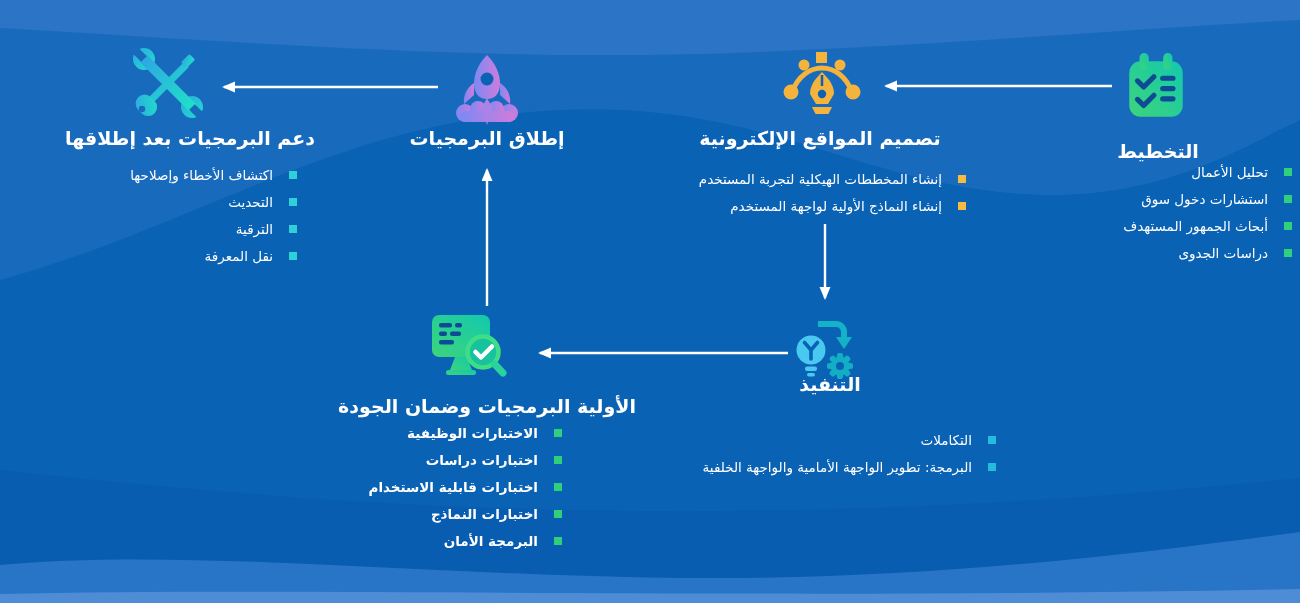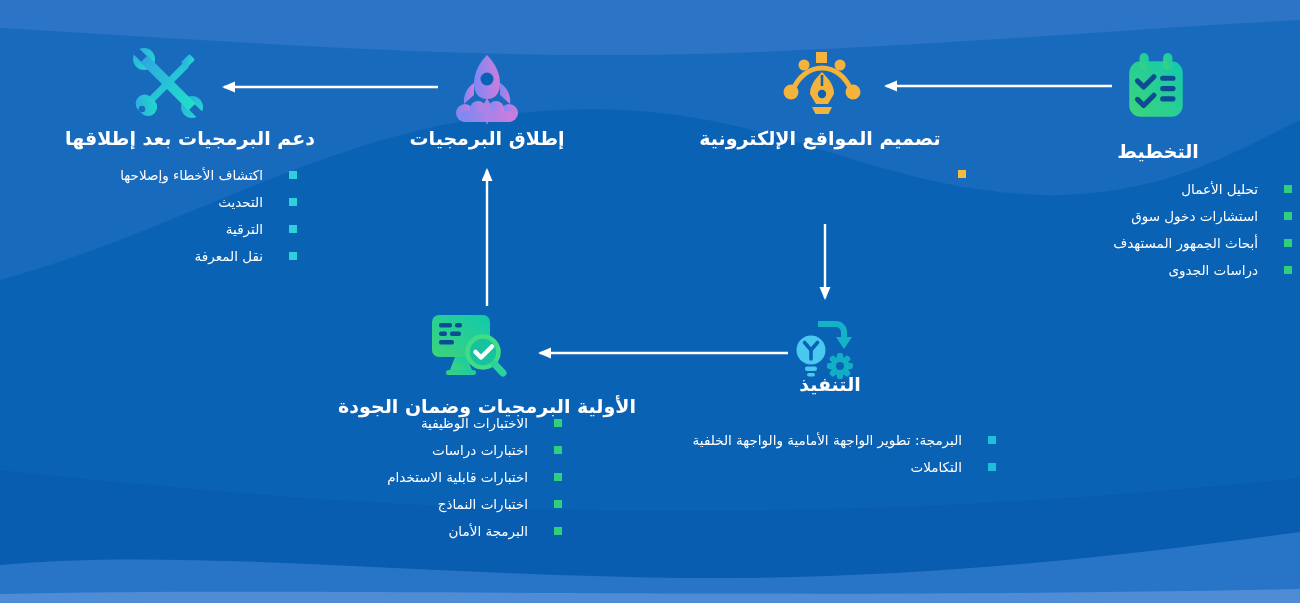--- a/index.html
+++ b/index.html
@@ -11,21 +11,21 @@
   .icon{position:absolute;transform:translate(-50%,-50%);}
   .node-title{
     position:absolute;transform:translateX(-50%);margin:0;
     color:#ffffff;font-weight:bold;font-size:19px;white-space:nowrap;
     direction:rtl;text-align:right;line-height:1.3;
   }
   ul.items{
     position:absolute;direction:rtl;list-style:none;margin:0;padding:0;
   }
   ul.items li{
-    display:flex;align-items:center;gap:26px;margin-bottom:8.5px;
+    display:flex;align-items:center;gap:16px;margin-bottom:8.5px;
     color:#ffffff;font-size:13.5px;line-height:18.5px;white-space:nowrap;
   }
   ul.items .blt{width:8px;height:8px;flex:0 0 8px;background:var(--blt,#fff);}
 </style>
 </head>
 <body>
 
 <svg class="bg" width="1300" height="603" viewBox="0 0 1300 603">
   <rect x="0" y="0" width="1300" height="603" fill="#0a62b5"></rect>
   <path d="M0,280 C200,225 340,120 560,110 C770,101 860,188 1040,195 C1165,198 1240,148 1300,120 L1300,0 L0,0 Z" fill="#1d6dc0" opacity="0.75"></path>
@@ -61,21 +61,21 @@
       <rect x="19" y="3" width="9" height="16" rx="4.5" fill="url(#gA)"></rect>
       <rect x="42" y="3" width="9" height="16" rx="4.5" fill="url(#gA)"></rect>
       <path d="M17 30 l6 6 10 -10" stroke="#0d4c94" stroke-width="5" fill="none" stroke-linecap="round" stroke-linejoin="round"></path>
       <path d="M17 48 l6 6 10 -10" stroke="#0d4c94" stroke-width="5" fill="none" stroke-linecap="round" stroke-linejoin="round"></path>
       <rect x="39" y="25" width="15" height="5" rx="2.5" fill="#0d4c94"></rect>
       <rect x="39" y="35" width="15" height="5" rx="2.5" fill="#0d4c94"></rect>
       <rect x="39" y="45" width="15" height="5" rx="2.5" fill="#0d4c94"></rect>
     </svg>
   </div>
   <h2 class="node-title" style="left:1158px;top:126px;margin-top:13px;">التخطيط</h2>
-  <ul class="items" style="right: 8px; top: 180px; --blt: #2fcf7c;">
+  <ul class="items" style="right: 8px; top: 163px; --blt: #2fcf7c;">
       <li>
         <span class="blt"></span>
         <span>تحليل الأعمال</span>
       </li>
       <li>
         <span class="blt"></span>
         <span>استشارات دخول سوق</span>
       </li>
       <li>
         <span class="blt"></span>
@@ -102,20 +102,25 @@
         <path d="M36 57 h20 l-3.5 7 h-13 z"></path>
       </g>
       <circle cx="46" cy="44" r="4.2" fill="#0a62b5"></circle>
       <line x1="46" y1="25" x2="46" y2="36" stroke="#0a62b5" stroke-width="2.5"></line>
     </svg>
   </div>
   <h2 class="node-title" style="left:820px;top:126px;">تصميم المواقع الإلكترونية</h2>
   <ul class="items" style="right: 334px; top: 170px; --blt: #f6bb3f;">
       <li>
         <span class="blt"></span>
+        <span>إنشاء المخططات الهيكلية لتجربة المستخدم</span>
+      </li>
+      <li>
+        <span class="blt"></span>
+        <span>إنشاء النماذج الأولية لواجهة المستخدم</span>
       </li>
     </ul>
 </div>
 
 <div>
   <div class="icon" style="left:487px;top:92px;">
     <svg width="78" height="78" viewBox="0 0 78 78">
       <defs>
           <linearGradient id="gC" x1="0" y1="0" x2="1" y2="0">
         <stop offset="0" stop-color="#7c89f3"></stop>
@@ -201,25 +206,25 @@
         <rect x="50" y="40" width="6" height="26" rx="2" transform="rotate(135 53 53)"></rect>
         <circle cx="53" cy="53" r="9.5"></circle>
       </g>
       <circle cx="53" cy="53" r="4" fill="#0a62b5"></circle>
     </svg>
   </div>
   <h2 class="node-title" style="left:830px;top:372px;">التنفيذ</h2>
   <ul class="items" style="right: 304px; top: 431px; --blt: #23bcdc;">
       <li>
         <span class="blt"></span>
+        <span>التكاملات</span>
+      </li>
+      <li>
+        <span class="blt"></span>
         <span>البرمجة: تطوير الواجهة الأمامية والواجهة الخلفية</span>
-      </li>
-      <li>
-        <span class="blt"></span>
-        <span>التكاملات</span>
       </li>
     </ul>
 </div>
 
 <div>
   <div class="icon" style="left:470px;top:350px;">
     <svg width="84" height="76" viewBox="0 0 84 76">
       <defs>
           <linearGradient id="gF" x1="0" y1="1" x2="1" y2="0">
         <stop offset="0" stop-color="#3ed47a"></stop>
@@ -235,21 +240,21 @@
         <rect x="11" y="30" width="15" height="4.5" rx="2"></rect>
       </g>
       <path d="M27 47 h12 l5 13 h-22 z" fill="url(#gF)"></path>
       <rect x="18" y="60" width="30" height="5" rx="2.5" fill="url(#gF)"></rect>
       <circle cx="55" cy="42" r="15.5" fill="#17c39e" stroke="#3fdd85" stroke-width="4.5"></circle>
       <path d="M47.5 42 l5.5 5.5 11 -11" stroke="#ffffff" stroke-width="4.5" fill="none" stroke-linecap="round" stroke-linejoin="round"></path>
       <line x1="66.5" y1="54" x2="75" y2="63" stroke="#2ad39b" stroke-width="7" stroke-linecap="round"></line>
     </svg>
   </div>
   <h2 class="node-title" style="left:487px;top:394px;">الأولية البرمجيات وضمان الجودة</h2>
-  <ul class="items" style="right: 738px; top: 414px; --blt: #2fcf7c;">
+  <ul class="items" style="right: 738px; top: 424px; font-weight: bold; --blt: #2fcf7c;">
       <li>
         <span class="blt"></span>
         <span>الاختبارات الوظيفية</span>
       </li>
       <li>
         <span class="blt"></span>
         <span>اختبارات دراسات</span>
       </li>
       <li>
         <span class="blt"></span>

